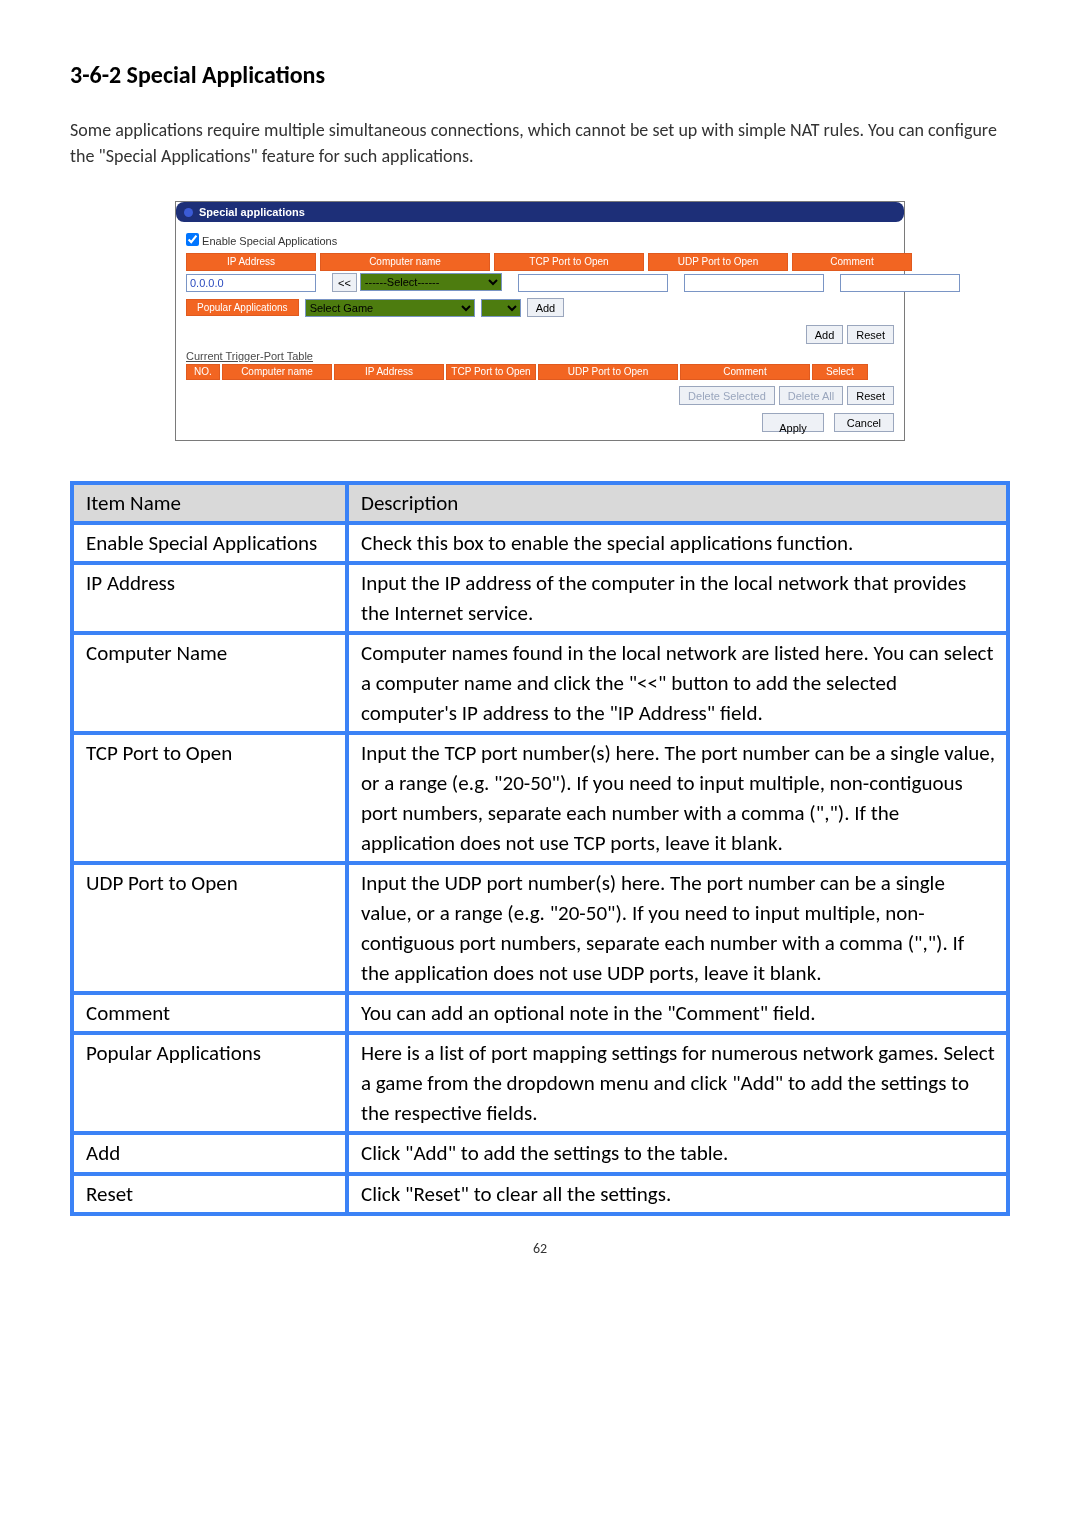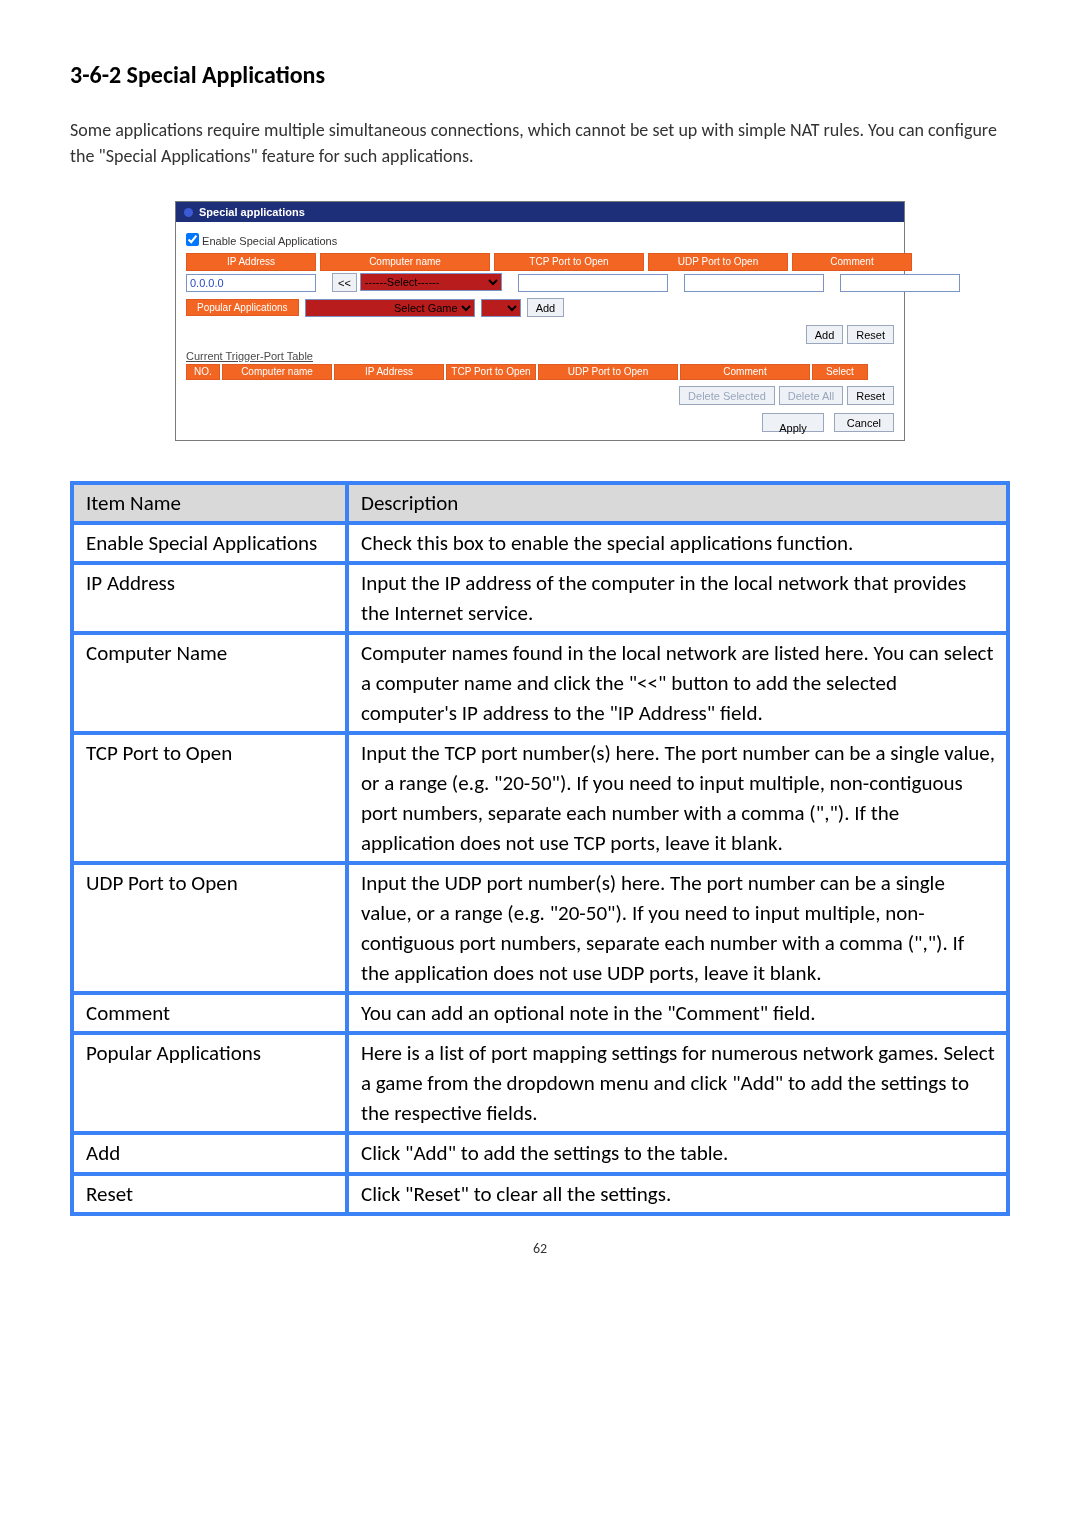--- a/index.html
+++ b/index.html
@@ -33,20 +33,21 @@
     font-size: 11px;
   }
   .shot-hdr {
     background: #1d2f78;
     color: #fff;
     padding: 4px 8px;
     display: flex;
     align-items: center;
     gap: 6px;
     font-weight: bold;
+    border-radius: 8px;
   }
   .shot-hdr .dot {
     width: 9px; height: 9px; border-radius: 50%; background: #3b5bd6; display:inline-block;
   }
   .shot-body { padding: 10px 10px 8px 10px; }
   .cb-row { margin-bottom: 6px; }
   .cb-row input { position: relative; top:1px; }
   .cb-row label { color:#333; }
 
   .orange-row {
@@ -77,21 +78,21 @@
     font-size: 11px;
     padding: 0 3px;
     width: 100%;
     color: #2b4bbf;
   }
   .sel {
     border: 1px solid #7a95c5;
     height: 18px;
     font-size: 11px;
     width: 100%;
-    background: #b91c1c;
+    background: #4d7c0f;
   }
   .btn {
     border: 1px solid #9aa6bd;
     background: #eef1f6;
     height: 19px;
     font-size: 11px;
     padding: 0 8px;
     cursor: pointer;
   }
   .btn.small { padding: 0 5px; }
@@ -103,21 +104,21 @@
     gap: 6px;
     margin-top: 6px;
   }
   .pop-lbl {
     background: #f26522;
     color: #fff;
     padding: 2px 10px;
     font-size: 10px;
     border: 1px solid #e05a1f;
   }
-  .pop-row .sel { width: 170px; text-align: right; }
+  .pop-row .sel { width: 170px; }
   .pop-row .sel2 { width: 40px; }
   .right-btns { display:flex; justify-content:flex-end; gap:4px; margin-top:8px; }
 
   .sub-lbl { color:#4b4b4b; margin-top:6px; margin-bottom:2px;text-decoration:underline; }
 
   .orange-row2 {
     display: grid;
     grid-template-columns: 34px 110px 110px 90px 140px 130px 56px;
     gap: 2px;
   }

